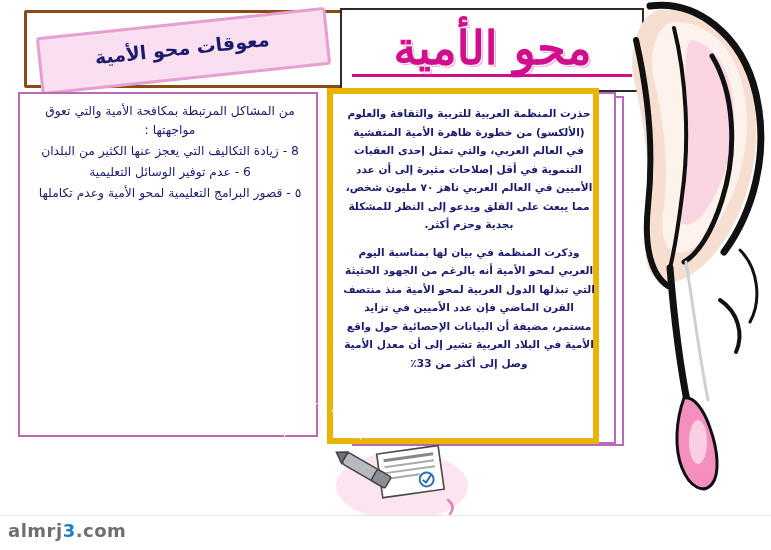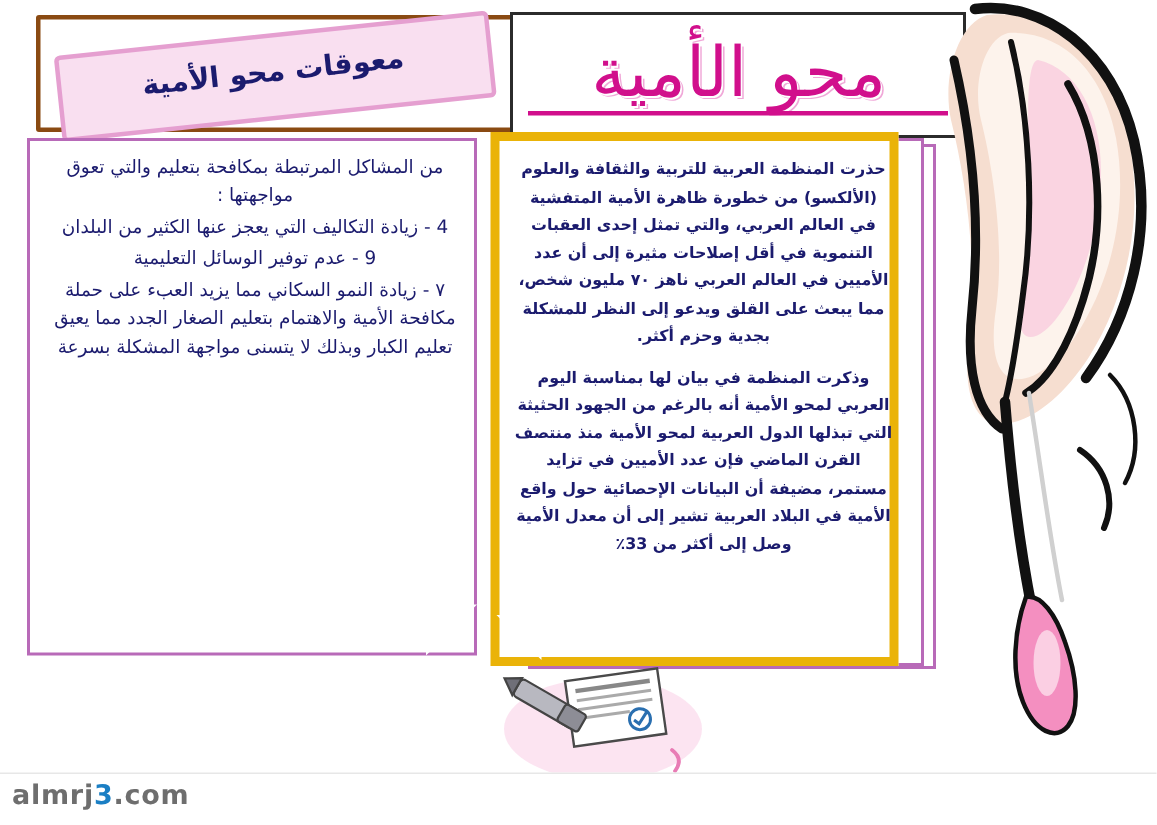--- a/index.html
+++ b/index.html
@@ -79,21 +79,21 @@
     left: 350px;
     top: 6px;
     width: 285px;
     height: 84px;
     display: flex;
     align-items: center;
     justify-content: center;
     direction: rtl;
     font-family: "DejaVu Serif", serif;
     font-size: 46px;
-    font-weight: normal;
+    font-weight: bold;
     color: #d10f8c;
     text-shadow: 1px 1px 0 #ffffff, 2px 2px 0 #f0a8d8;
     white-space: nowrap;
     letter-spacing: -2px;
   }
   .right-title-underline {
     position: absolute;
     left: 352px;
     top: 74px;
     width: 280px;
@@ -255,24 +255,24 @@
   <div class="left-title-inner"></div>
   <div class="left-title-text">معوقات محو الأمية</div>
 
   <div class="right-title-frame"></div>
   <div class="right-title-text">محو الأمية</div>
   <div class="right-title-underline"></div>
 
   <div class="left-card">
     <div class="corner-fold"></div>
     <div class="left-card-body">
-      <p class="left-intro">من المشاكل المرتبطة بمكافحة بتعليم والتي تعوق مواجهتها :</p>
-      <p>4 - زيادة التكاليف التي يعجز عنها الكثير من البلدان</p>
-      <p>9 - عدم توفير الوسائل التعليمية</p>
-      <p>٧ - زيادة النمو السكاني مما يزيد العبء على حملة مكافحة الأمية والاهتمام بتعليم الصغار الجدد مما يعيق تعليم الكبار وبذلك لا يتسنى مواجهة المشكلة بسرعة</p>
+      <p class="left-intro">من المشاكل المرتبطة بمكافحة الأمية والتي تعوق مواجهتها :</p>
+      <p>8 - زيادة التكاليف التي يعجز عنها الكثير من البلدان</p>
+      <p>6 - عدم توفير الوسائل التعليمية</p>
+      <p>٥ - قصور البرامج التعليمية لمحو الأمية وعدم تكاملها</p>
     </div>
   </div>
 
   <div class="right-card-back2"></div>
   <div class="right-card-back1"></div>
   <div class="right-card">
     <div class="corner-fold"></div>
     <div class="right-card-body">
       <p>حذرت المنظمة العربية للتربية والثقافة والعلوم (الألكسو) من خطورة ظاهرة الأمية المتفشية في العالم العربي، والتي تمثل إحدى العقبات التنموية في أقل إصلاحات مثيرة إلى أن عدد الأميين في العالم العربي ناهز ٧٠ مليون شخص، مما يبعث على القلق ويدعو إلى النظر للمشكلة بجدية وحزم أكثر.</p>
       <p>وذكرت المنظمة في بيان لها بمناسبة اليوم العربي لمحو الأمية أنه بالرغم من الجهود الحثيثة التي تبذلها الدول العربية لمحو الأمية منذ منتصف القرن الماضي فإن عدد الأميين في تزايد مستمر، مضيفة أن البيانات الإحصائية حول واقع الأمية في البلاد العربية تشير إلى أن معدل الأمية وصل إلى أكثر من 33٪</p>

